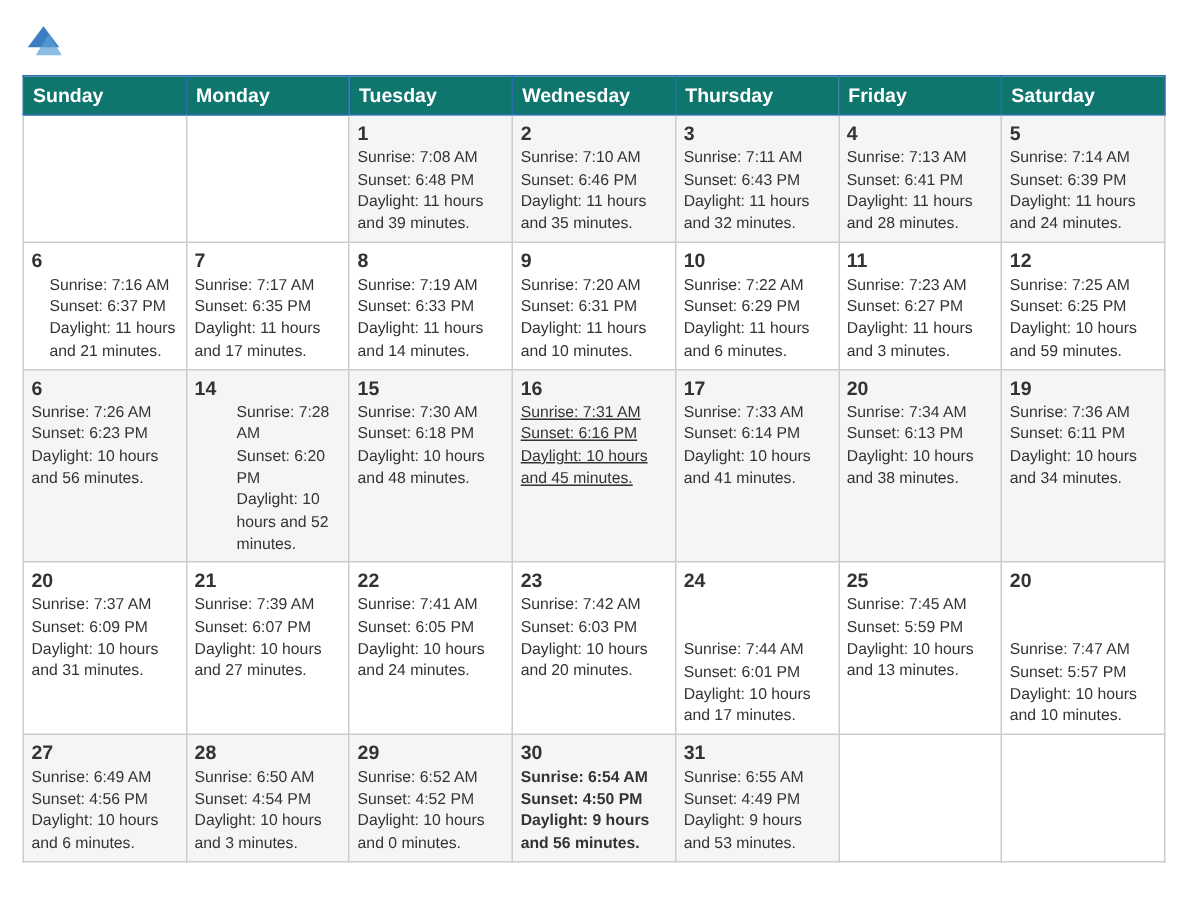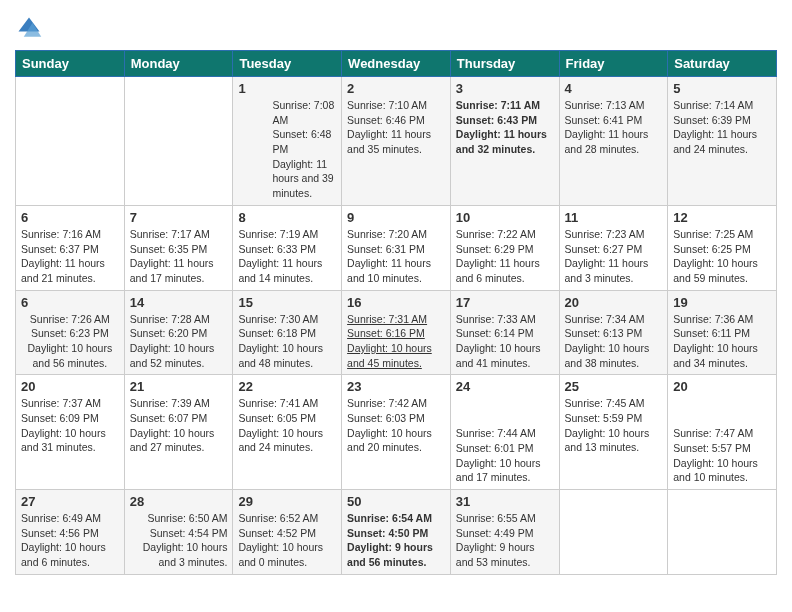--- a/index.html
+++ b/index.html
@@ -135,53 +135,53 @@
           <th>Friday</th>
           <th>Saturday</th>
         </tr>
     </thead>
     <tbody id="calendar-body">
     <tr>
           <td class="empty-cell"></td>
           <td class="empty-cell"></td>
           <td>
             <span class="day-number">1</span>
-            <div class="day-info" style="white-space: pre-line; margin-left: 34px;">Sunrise: 7:08 AM
+            <div class="day-info" style="white-space: pre-line;">Sunrise: 7:08 AM
 Sunset: 6:48 PM
 Daylight: 11 hours and 39 minutes.</div>
           </td>
           <td>
             <span class="day-number">2</span>
             <div class="day-info" style="white-space: pre-line;">Sunrise: 7:10 AM
 Sunset: 6:46 PM
 Daylight: 11 hours and 35 minutes.</div>
           </td>
           <td>
             <span class="day-number">3</span>
-            <div class="day-info" style="white-space: pre-line; font-weight: bold;">Sunrise: 7:11 AM
+            <div class="day-info" style="white-space: pre-line;">Sunrise: 7:11 AM
 Sunset: 6:43 PM
 Daylight: 11 hours and 32 minutes.</div>
           </td>
           <td>
             <span class="day-number">4</span>
             <div class="day-info" style="white-space: pre-line;">Sunrise: 7:13 AM
 Sunset: 6:41 PM
 Daylight: 11 hours and 28 minutes.</div>
           </td>
           <td>
             <span class="day-number">5</span>
             <div class="day-info" style="white-space: pre-line;">Sunrise: 7:14 AM
 Sunset: 6:39 PM
 Daylight: 11 hours and 24 minutes.</div>
           </td>
         </tr>
         <tr>
           <td>
             <span class="day-number">6</span>
-            <div class="day-info" style="white-space: pre-line;">Sunrise: 7:16 AM
+            <div class="day-info" style="white-space: pre-line; margin-left: 12px;">Sunrise: 7:16 AM
 Sunset: 6:37 PM
 Daylight: 11 hours and 21 minutes.</div>
           </td>
           <td>
             <span class="day-number">7</span>
             <div class="day-info" style="white-space: pre-line;">Sunrise: 7:17 AM
 Sunset: 6:35 PM
 Daylight: 11 hours and 17 minutes.</div>
           </td>
           <td>
@@ -211,27 +211,27 @@
           <td>
             <span class="day-number">12</span>
             <div class="day-info" style="white-space: pre-line;">Sunrise: 7:25 AM
 Sunset: 6:25 PM
 Daylight: 10 hours and 59 minutes.</div>
           </td>
         </tr>
         <tr>
           <td>
             <span class="day-number">6</span>
-            <div class="day-info" style="white-space: pre-line; text-align: center;">Sunrise: 7:26 AM
+            <div class="day-info" style="white-space: pre-line;">Sunrise: 7:26 AM
 Sunset: 6:23 PM
 Daylight: 10 hours and 56 minutes.</div>
           </td>
           <td>
             <span class="day-number">14</span>
-            <div class="day-info" style="white-space: pre-line;">Sunrise: 7:28 AM
+            <div class="day-info" style="white-space: pre-line; margin-left: 28px;">Sunrise: 7:28 AM
 Sunset: 6:20 PM
 Daylight: 10 hours and 52 minutes.</div>
           </td>
           <td>
             <span class="day-number">15</span>
             <div class="day-info" style="white-space: pre-line;">Sunrise: 7:30 AM
 Sunset: 6:18 PM
 Daylight: 10 hours and 48 minutes.</div>
           </td>
           <td>
@@ -305,32 +305,32 @@
         </tr>
         <tr>
           <td>
             <span class="day-number">27</span>
             <div class="day-info" style="white-space: pre-line;">Sunrise: 6:49 AM
 Sunset: 4:56 PM
 Daylight: 10 hours and 6 minutes.</div>
           </td>
           <td>
             <span class="day-number">28</span>
-            <div class="day-info" style="white-space: pre-line; text-align: right;">Sunrise: 6:50 AM
+            <div class="day-info" style="white-space: pre-line;">Sunrise: 6:50 AM
 Sunset: 4:54 PM
 Daylight: 10 hours and 3 minutes.</div>
           </td>
           <td>
             <span class="day-number">29</span>
             <div class="day-info" style="white-space: pre-line;">Sunrise: 6:52 AM
 Sunset: 4:52 PM
 Daylight: 10 hours and 0 minutes.</div>
           </td>
           <td>
-            <span class="day-number">50</span>
+            <span class="day-number">30</span>
             <div class="day-info" style="white-space: pre-line; font-weight: bold;">Sunrise: 6:54 AM
 Sunset: 4:50 PM
 Daylight: 9 hours and 56 minutes.</div>
           </td>
           <td>
             <span class="day-number">31</span>
             <div class="day-info" style="white-space: pre-line;">Sunrise: 6:55 AM
 Sunset: 4:49 PM
 Daylight: 9 hours and 53 minutes.</div>
           </td>

